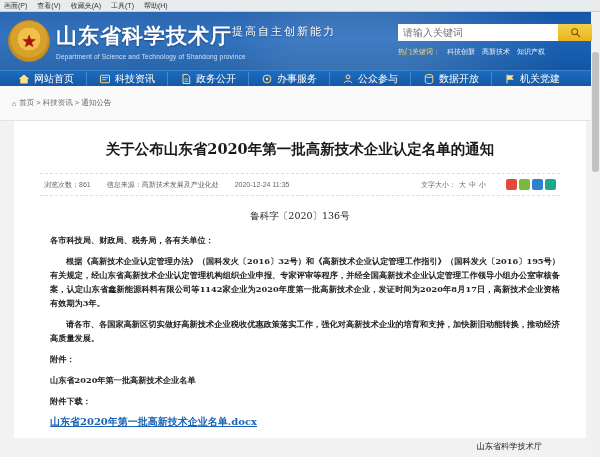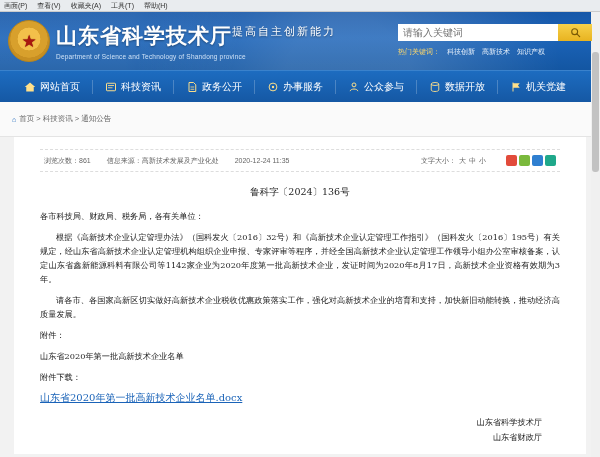--- a/index.html
+++ b/index.html
@@ -71,22 +71,22 @@
     width: 34px; background: linear-gradient(180deg,#f7d14a,#e8b320);
     border: none; cursor: pointer; display:flex; align-items:center; justify-content:center;
   }
   .search-btn svg { display:block; }
   .hotwords { margin-top: 6px; display: flex; gap: 7px; align-items:center; flex-wrap: nowrap; }
   .hotwords .lbl { color: #ffd86b; font-size: 7px; white-space: nowrap; }
   .hotwords a { color: #e7f0fb; font-size: 7px; text-decoration: none; white-space: nowrap; }
 
   
   .nav {
-    height: 32px; background: linear-gradient(180deg,#1d6cc0 0%,#1558a4 100%);
-    display:flex; align-items:center; padding-left: 12px; border-top:1px solid #3a82cc;
+    height: 16px; background: linear-gradient(180deg,#1d6cc0 0%,#1558a4 100%);
+    display:flex; align-items:center; padding-left: 6px; border-top:1px solid #3a82cc;
   }
   .nav-item {
     display:flex; align-items:center; gap:4px; color:#fff; font-size:10px;
     padding: 0 12px; height: 30px; white-space: nowrap; cursor:pointer;
   }
   .nav-item .nico { width:12px; height:12px; display:inline-block; }
   .nav-sep { width:1px; height:14px; background: rgba(255,255,255,.22); }
 
   
   .crumb {
@@ -116,23 +116,24 @@
   .meta .fs b { font-weight: normal; }
   .share { display:flex; gap: 2px; margin-left: 4px; }
   .sq { width:11px; height:11px; border-radius:2px; display:inline-block; }
 
   .doc { padding-top: 10px; color:#222; }
   .doc .docnum {
     text-align:center; font-size: 9.5px; margin: 4px 0 10px 0; color:#222;
     font-family:"DejaVu Serif","Liberation Serif",serif;
   }
   .doc p {
-    margin: 0 0 7px 0; font-size: 8.2px; line-height: 14px; color: #222;
+    margin: 0 0 7px 10px; font-size: 8.2px; line-height: 14px; color: #222;
     text-align: justify;
     font-family:"DejaVu Serif","Liberation Serif",serif;
+    font-weight:bold;
   }
   .doc p.ind { text-indent: 16px; }
   .attach-link { color:#1a63b8; font-size:10px; text-decoration: underline; cursor:pointer;
     font-family:"DejaVu Serif","Liberation Serif",serif; }
   .signs { margin-top: 10px; text-align: right; }
   .signs div { font-size: 8.2px; line-height: 15px; color:#222; padding-right: 18px;
     font-family:"DejaVu Serif","Liberation Serif",serif; }
 
   .scrollbar {
     position:absolute; right:0; top:12px; width:9px; bottom:0; background:#f0f0f0;
@@ -255,20 +256,21 @@
       <span>机关党建</span>
     </div>
   </div>
 
   <div class="crumb">
     <span class="ico">⌂</span>
     <span>首页 &gt; 科技资讯 &gt; 通知公告</span>
   </div>
 
   <div class="article">
+    <div class="title">关于公布山东省2020年第一批高新技术企业认定名单的通知</div>
 
     <div class="meta">
       <span><span>浏览次数：</span><span>861</span></span>
       <span><span>信息来源：</span><span>高新技术发展及产业化处</span></span>
       <span>2020-12-24 11:35</span>
       <span class="grow"></span>
       <span class="fs">
         <b>文字大小：</b>
         <b>大</b>
         <b>中</b>
@@ -276,21 +278,21 @@
       </span>
       <span class="share">
         <i class="sq" style="background:#e24b3b"></i>
         <i class="sq" style="background:#7ab93c"></i>
         <i class="sq" style="background:#2f7fd0"></i>
         <i class="sq" style="background:#1fa88a"></i>
       </span>
     </div>
 
     <div class="doc">
-      <div class="docnum">鲁科字〔2024〕136号</div>
+      <div class="docnum">鲁科字〔2020〕136号</div>
       <p>各市科技局、财政局、税务局，各有关单位：</p>
       <p class="ind">根据《高新技术企业认定管理办法》（国科发火〔2016〕32号）和《高新技术企业认定管理工作指引》（国科发火〔2016〕195号）有关规定，经山东省高新技术企业认定管理机构组织企业申报、专家评审等程序，并经全国高新技术企业认定管理工作领导小组办公室审核备案，认定山东省鑫新能源科料有限公司等1142家企业为2020年度第一批高新技术企业，发证时间为2020年8月17日，高新技术企业资格有效期为3年。</p>
       <p class="ind">请各市、各国家高新区切实做好高新技术企业税收优惠政策落实工作，强化对高新技术企业的培育和支持，加快新旧动能转换，推动经济高质量发展。</p>
       <p>附件：</p>
       <p>山东省2020年第一批高新技术企业名单</p>
       <p>附件下载：</p>
       <p><a class="attach-link">山东省2020年第一批高新技术企业名单.docx</a></p>
 
       <div class="signs">
         <div>山东省科学技术厅</div>

